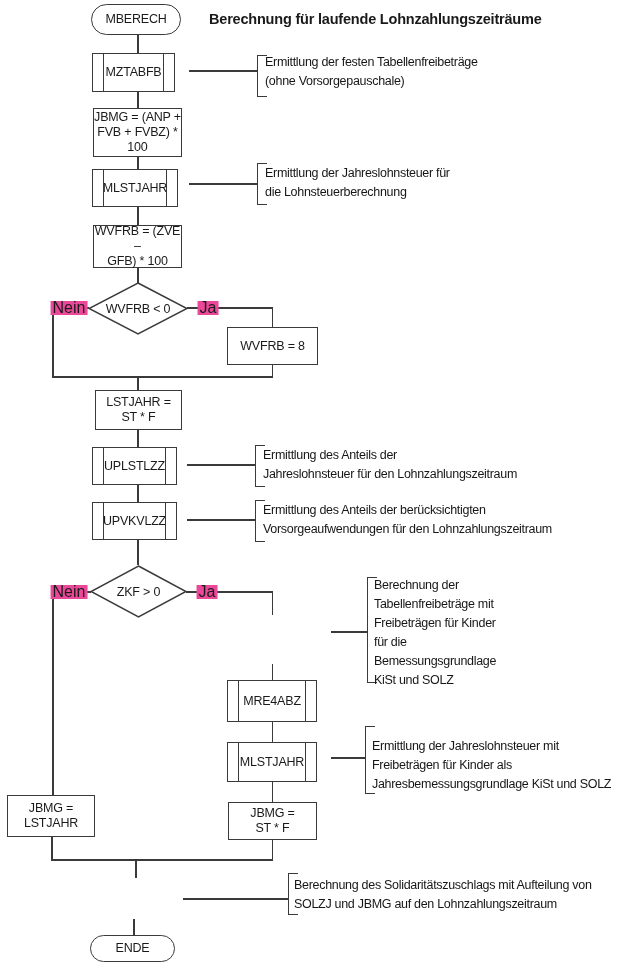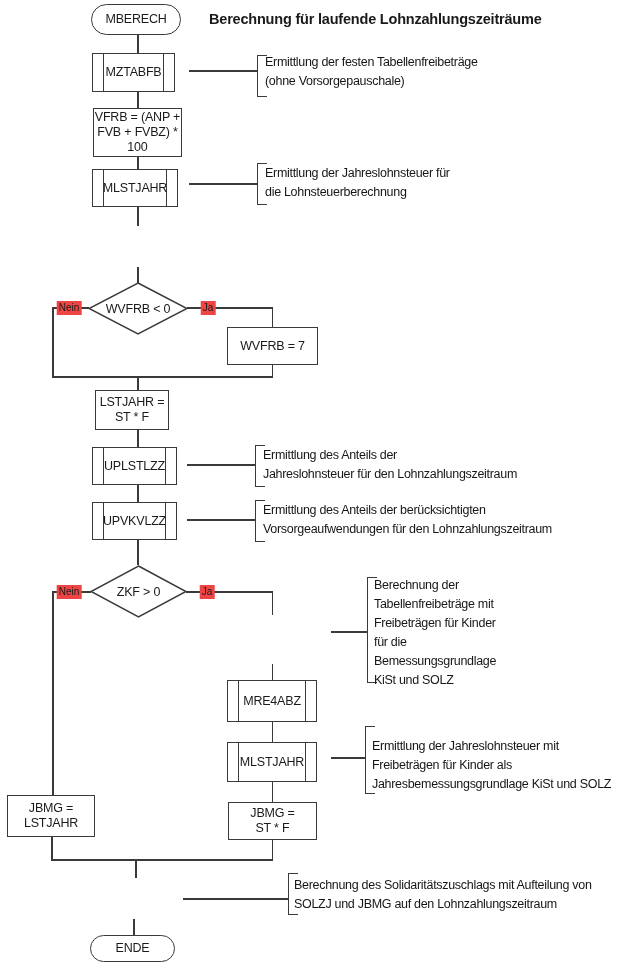--- a/index.html
+++ b/index.html
@@ -28,21 +28,21 @@
   .hl{position:absolute;height:1.5px;background:#3a3a3a;}
   .diamond{position:absolute;}
   .diamond svg{position:absolute;left:0;top:0;}
   .diamond span{
     position:absolute;left:0;top:0;right:0;bottom:0;
     display:flex;align-items:center;justify-content:center;
     font-size:12.5px;letter-spacing:-0.2px;
   }
   .branch{
     position:absolute;transform:translate(-50%,-50%);
-    background:#ef4444;padding:0 2px;font-size:10px;line-height:14px;
+    background:#ec4899;padding:0 2px;font-size:16px;line-height:14px;
   }
   .bracket{
     position:absolute;width:10px;box-sizing:border-box;
     border-left:1.5px solid #3a3a3a;border-top:1.5px solid #3a3a3a;border-bottom:1.5px solid #3a3a3a;
   }
   .note{
     position:absolute;font-size:12.5px;line-height:19px;letter-spacing:-0.3px;
     white-space:pre-line;color:#161616;
   }
 </style>
@@ -117,39 +117,41 @@
   <div class="note" style="left:372px;top:737px">Ermittlung der Jahreslohnsteuer mit
 Freibeträgen für Kinder als
 Jahresbemessungsgrundlage KiSt und SOLZ</div>
   <div class="note" style="left:294px;top:876px">Berechnung des Solidaritätszuschlags mit Aufteilung von
 SOLZJ und JBMG auf den Lohnzahlungszeitraum</div>
 
   <div class="box oval" style="left:91px;top:4px;width:90px;height:31px">MBERECH</div>
 
   <div class="box pre" style="left:92px;top:53px;width:83px;height:39px">MZTABFB</div>
 
-  <div class="box" style="left:93px;top:108px;width:89px;height:49px">VFRB = (ANP +
+  <div class="box" style="left:93px;top:108px;width:89px;height:49px">JBMG = (ANP +
 FVB + FVBZ) *
 100</div>
 
   <div class="box pre" style="left:92px;top:169px;width:86px;height:38px">MLSTJAHR</div>
 
+  <div class="box" style="left:93px;top:225px;width:89px;height:43px">WVFRB = (ZVE –
+GFB) * 100</div>
 
   <div class="diamond" style="left:88px;top:282px;width:100px;height:53px">
     <svg width="100" height="53" viewBox="0 0 100 53">
       <polygon points="50,1 99,26.5 50,52 1,26.5" fill="#ffffff" stroke="#3a3a3a" stroke-width="1.5"></polygon>
     </svg>
     <span>WVFRB &lt; 0</span>
   </div>
   <div class="branch" style="left:69px;top:308px">Nein</div>
   <div class="branch" style="left:208px;top:308px">Ja</div>
 
-  <div class="box" style="left:227px;top:327px;width:91px;height:38px">WVFRB = 7</div>
+  <div class="box" style="left:227px;top:327px;width:91px;height:38px">WVFRB = 8</div>
 
-  <div class="box" style="left:95px;top:390px;width:74px;height:40px">LSTJAHR =
+  <div class="box" style="left:95px;top:390px;width:87px;height:40px">LSTJAHR =
 ST * F</div>
 
   <div class="box pre" style="left:92px;top:447px;width:85px;height:38px">UPLSTLZZ</div>
   <div class="box pre" style="left:92px;top:502px;width:85px;height:38px">UPVKVLZZ</div>
 
   <div class="diamond" style="left:90px;top:565px;width:97px;height:53px">
     <svg width="97" height="53" viewBox="0 0 97 53">
       <polygon points="48.5,1 96,26.5 48.5,52 1,26.5" fill="#ffffff" stroke="#3a3a3a" stroke-width="1.5"></polygon>
     </svg>
     <span>ZKF &gt; 0</span>

